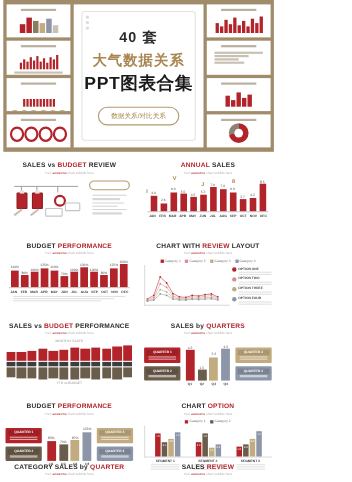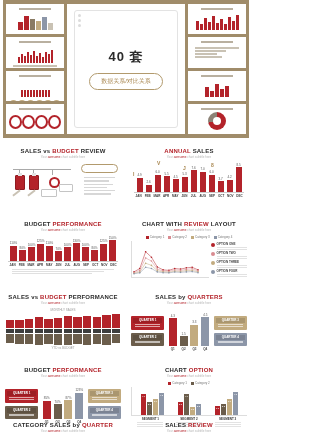--- a/index.html
+++ b/index.html
@@ -204,20 +204,22 @@
 
       <div class="hero-center">
         <div class="hero-card"></div>
         <div class="corner-dots">
             <i></i>
             <i></i>
             <i></i>
           </div>
         <div class="hero-text">
           <div class="h-line1">40 套</div>
+          <div class="h-line2">大气数据关系</div>
+          <div class="h-line3">PPT图表合集</div>
           <div class="h-badge">数据关系/对比关系</div>
         </div>
       </div>
 
       <div class="thumb-col">
         <div class="thumb">
           <div class="t-title"></div>
           <div class="mini-bars">
             <i style="height:9px;width:3px"></i>
               <i style="height:6px;width:3px"></i>

